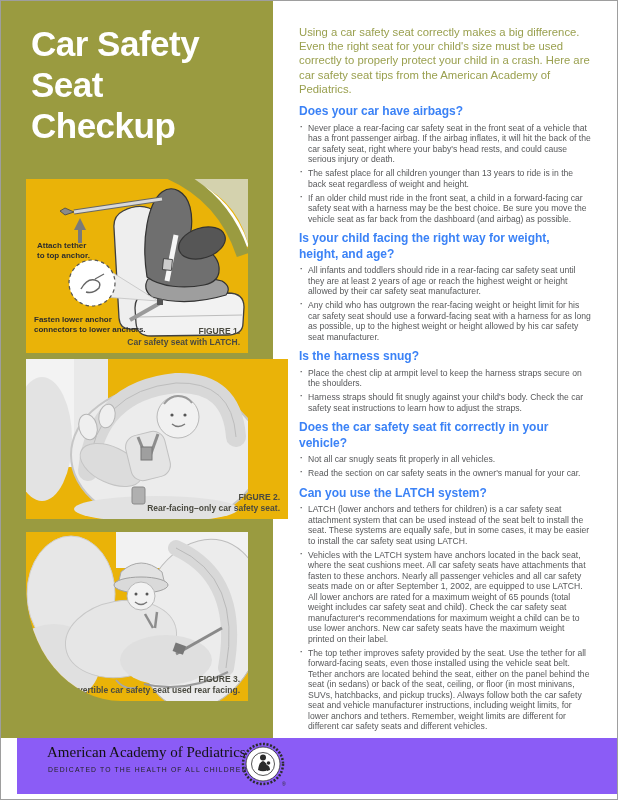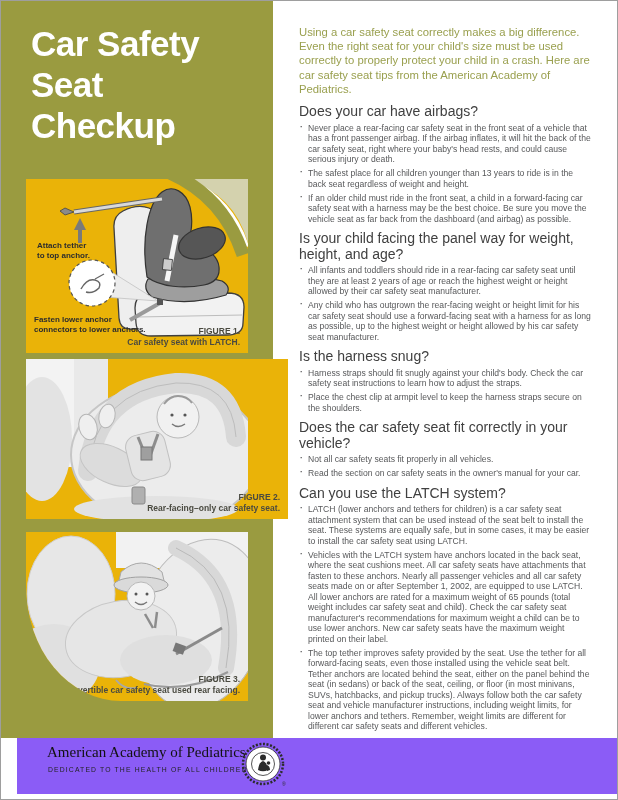--- a/index.html
+++ b/index.html
@@ -19,21 +19,21 @@
   .panel svg.art{position:absolute;left:0;top:0;}
   .corner-decor{position:absolute;right:0;top:0;}
   .fig-caption{position:absolute;right:8px;bottom:5px;text-align:right;
     font-size:8.5px;font-weight:bold;color:#4a4a40;line-height:11px;}
   .fig-label-block{position:absolute;font-size:8px;font-weight:bold;color:#2d2d2d;line-height:9.5px;}
   .lbl1{left:11px;top:62px;width:80px;}
   .lbl2{left:8px;top:136px;width:140px;}
   
   .content{position:absolute;left:298px;top:24px;width:292px;}
   .intro{color:#9aa04f;font-size:11.3px;line-height:14.2px;margin:0 0 8px 0;}
-  .section h2{color:#404040;font-size:14px;line-height:15.5px;font-weight:normal;
+  .section h2{color:#3b82f6;font-size:12px;line-height:15.5px;font-weight:bold;
     margin:7px 0 3px 0;}
   .section ul{margin:0;padding:0;list-style:none;}
   .section li{position:relative;padding-left:9px;font-size:8.6px;line-height:10.5px;
     color:#57585a;margin:0 0 3.5px 0;}
   .section li::before{content:"\00b7";position:absolute;left:1px;top:-1px;font-weight:bold;color:#57585a;}
   
   .footer{position:absolute;left:16px;top:737px;width:616px;height:56px;background:#8b5cf6;}
   .org-name{position:absolute;left:30px;top:6px;font-family:"Liberation Serif", serif;
     font-size:15px;color:#111;}
   .tagline{position:absolute;left:31px;top:28px;font-size:6.8px;letter-spacing:1.15px;color:#222;}
@@ -170,39 +170,39 @@
     <div class="section">
       <h2>Does your car have airbags?</h2>
       <ul>
         <li>Never place a rear-facing car safety seat in the front seat of a vehicle that has a front passenger airbag. If the airbag inflates, it will hit the back of the car safety seat, right where your baby's head rests, and could cause serious injury or death.</li>
         <li>The safest place for all children younger than 13 years to ride is in the back seat regardless of weight and height.</li>
         <li>If an older child must ride in the front seat, a child in a forward-facing car safety seat with a harness may be the best choice. Be sure you move the vehicle seat as far back from the dashboard (and airbag) as possible.</li>
       </ul>
     </div>
 
     <div class="section">
-      <h2>Is your child facing the panel way for weight, height, and age?</h2>
+      <h2>Is your child facing the right way for weight, height, and age?</h2>
       <ul>
         <li>All infants and toddlers should ride in a rear-facing car safety seat until they are at least 2 years of age or reach the highest weight or height allowed by their car safety seat manufacturer.</li>
         <li>Any child who has outgrown the rear-facing weight or height limit for his car safety seat should use a forward-facing seat with a harness for as long as possible, up to the highest weight or height allowed by his car safety seat manufacturer.</li>
       </ul>
     </div>
 
     <div class="section">
       <h2>Is the harness snug?</h2>
       <ul>
+        <li>Place the chest clip at armpit level to keep the harness straps secure on the shoulders.</li>
         <li>Harness straps should fit snugly against your child's body. Check the car safety seat instructions to learn how to adjust the straps.</li>
-        <li>Place the chest clip at armpit level to keep the harness straps secure on the shoulders.</li>
       </ul>
     </div>
 
     <div class="section">
       <h2>Does the car safety seat fit correctly in your vehicle?</h2>
       <ul>
-        <li>Not all car safety seats fit properly in all vehicles.</li>
+        <li>Not all car snugly seats fit properly in all vehicles.</li>
         <li>Read the section on car safety seats in the owner's manual for your car.</li>
       </ul>
     </div>
 
     <div class="section">
       <h2>Can you use the LATCH system?</h2>
       <ul>
         <li>LATCH (lower anchors and tethers for children) is a car safety seat attachment system that can be used instead of the seat belt to install the seat. These systems are equally safe, but in some cases, it may be easier to install the car safety seat using LATCH.</li>
         <li>Vehicles with the LATCH system have anchors located in the back seat, where the seat cushions meet. All car safety seats have attachments that fasten to these anchors. Nearly all passenger vehicles and all car safety seats made on or after September 1, 2002, are equipped to use LATCH. All lower anchors are rated for a maximum weight of 65 pounds (total weight includes car safety seat and child). Check the car safety seat manufacturer's recommendations for maximum weight a child can be to use lower anchors. New car safety seats have the maximum weight printed on their label.</li>
         <li>The top tether improves safety provided by the seat. Use the tether for all forward-facing seats, even those installed using the vehicle seat belt. Tether anchors are located behind the seat, either on the panel behind the seat (in sedans) or back of the seat, ceiling, or floor (in most minivans, SUVs, hatchbacks, and pickup trucks). Always follow both the car safety seat and vehicle manufacturer instructions, including weight limits, for lower anchors and tethers. Remember, weight limits are different for different car safety seats and different vehicles.</li>

